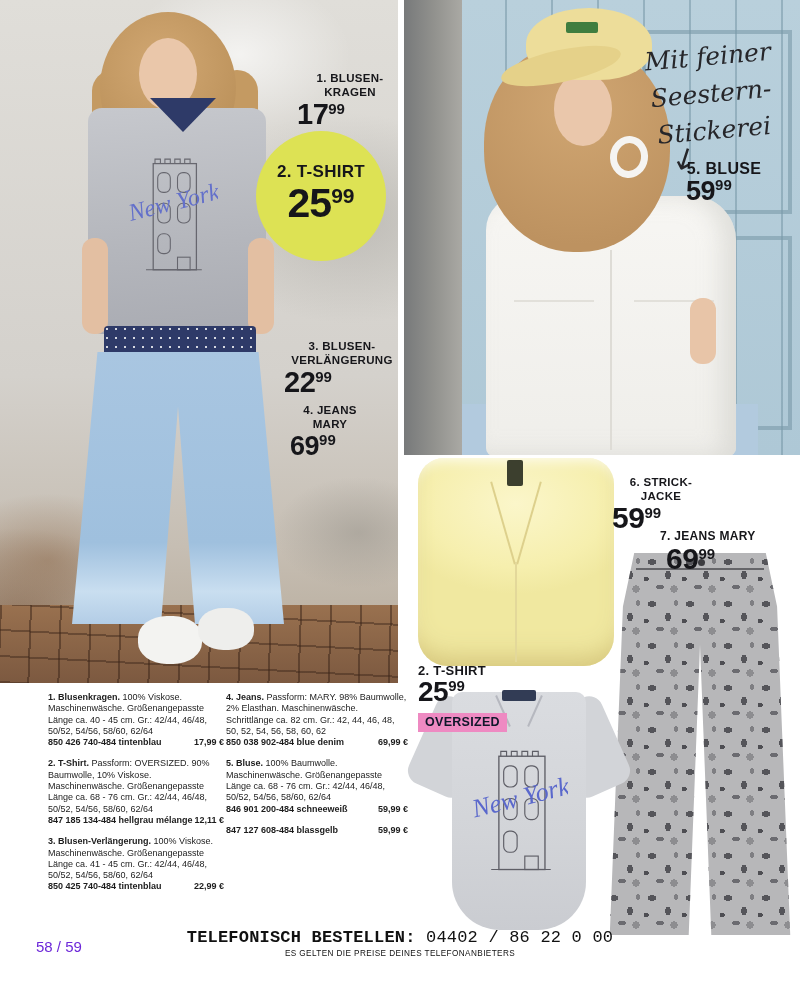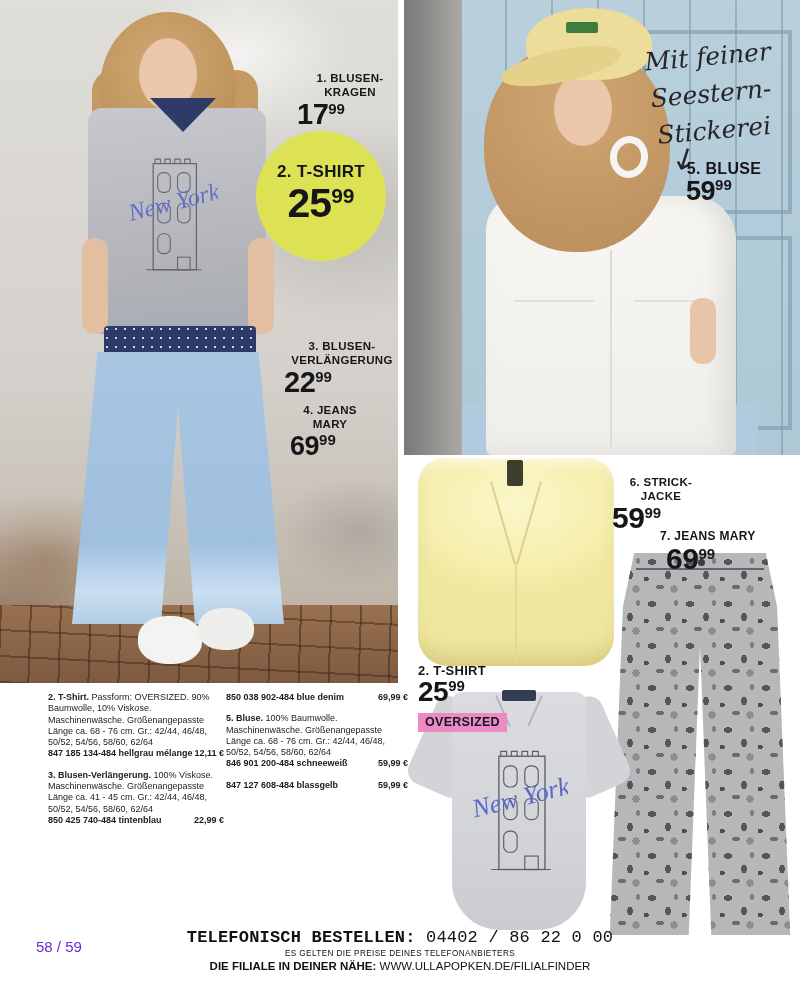--- a/index.html
+++ b/index.html
@@ -308,37 +308,45 @@
   </div>
 
   <div class="tag" id="tag2b">
     <div class="lbl">2. T-SHIRT</div>
     <div class="pr"><span>25</span><span class="cents">99</span></div>
     <div><span class="badge">OVERSIZED</span></div>
   </div>
 
   <div class="details" id="col1">
     <div class="item">
+      <div class="body"><b>1. Blusenkragen.</b> <span>100% Viskose. Maschinenwäsche. Größenangepasste Länge ca. 40 - 45 cm. Gr.: 42/44, 46/48, 50/52, 54/56, 58/60, 62/64</span></div>
+      <div class="artrow">
+          <span class="art">850 426 740-484 tintenblau</span>
+          <span class="p">17,99 €</span>
+        </div>
+    </div>
+    <div class="item">
       <div class="body"><b>2. T-Shirt.</b> <span>Passform: OVERSIZED. 90% Baumwolle, 10% Viskose. Maschinenwäsche. Größenangepasste Länge ca. 68 - 76 cm. Gr.: 42/44, 46/48, 50/52, 54/56, 58/60, 62/64</span></div>
       <div class="artrow">
           <span class="art">847 185 134-484 hellgrau mélange</span>
           <span class="p">12,11 €</span>
         </div>
     </div>
     <div class="item">
       <div class="body"><b>3. Blusen-Verlängerung.</b> <span>100% Viskose. Maschinenwäsche. Größenangepasste Länge ca. 41 - 45 cm. Gr.: 42/44, 46/48, 50/52, 54/56, 58/60, 62/64</span></div>
       <div class="artrow">
           <span class="art">850 425 740-484 tintenblau</span>
           <span class="p">22,99 €</span>
         </div>
     </div>
   </div>
 
   <div class="details" id="col2">
     <div class="item">
+      <div class="body"><b>4. Jeans.</b> <span>Passform: MARY. 98% Baumwolle, 2% Elasthan. Maschinenwäsche. Schrittlänge ca. 82 cm. Gr.: 42, 44, 46, 48, 50, 52, 54, 56, 58, 60, 62</span></div>
       <div class="artrow">
           <span class="art">850 038 902-484 blue denim</span>
           <span class="p">69,99 €</span>
         </div>
     </div>
     <div class="item">
       <div class="body"><b>5. Bluse.</b> <span>100% Baumwolle. Maschinenwäsche. Größenangepasste Länge ca. 68 - 76 cm. Gr.: 42/44, 46/48, 50/52, 54/56, 58/60, 62/64</span></div>
       <div class="artrow">
           <span class="art">846 901 200-484 schneeweiß</span>
           <span class="p">59,99 €</span>
@@ -348,18 +356,17 @@
       <div class="artrow">
           <span class="art">847 127 608-484 blassgelb</span>
           <span class="p">59,99 €</span>
         </div>
     </div>
   </div>
 
   <div class="footer">
     <div class="f1"><b>TELEFONISCH BESTELLEN:</b> <span>04402 / 86 22 0 00</span></div>
     <div class="f2">ES GELTEN DIE PREISE DEINES TELEFONANBIETERS</div>
-    <div class="f3"><b>DIE FILIALE IN DEINER NÄHE:</b> <span>WWW.ULLAPOPKEN.DE/FILIALFINDER</span></div>
   </div>
 
   <div class="pagenum">58 / 59</div>
 
 </div>
 
 </body></html>

